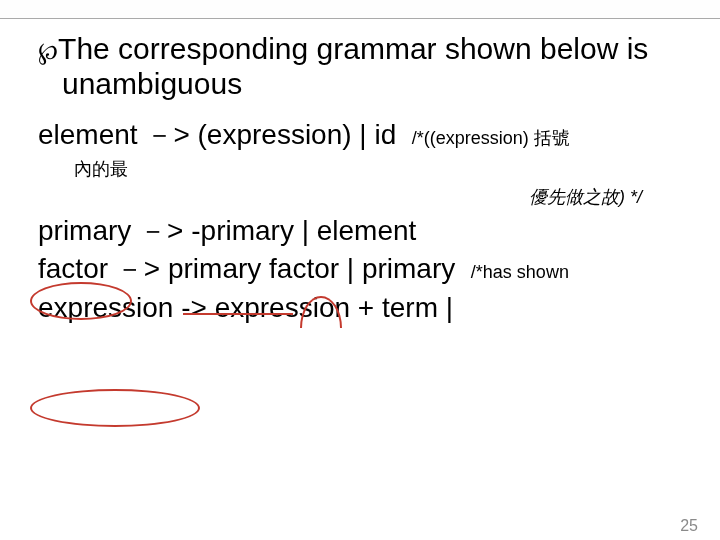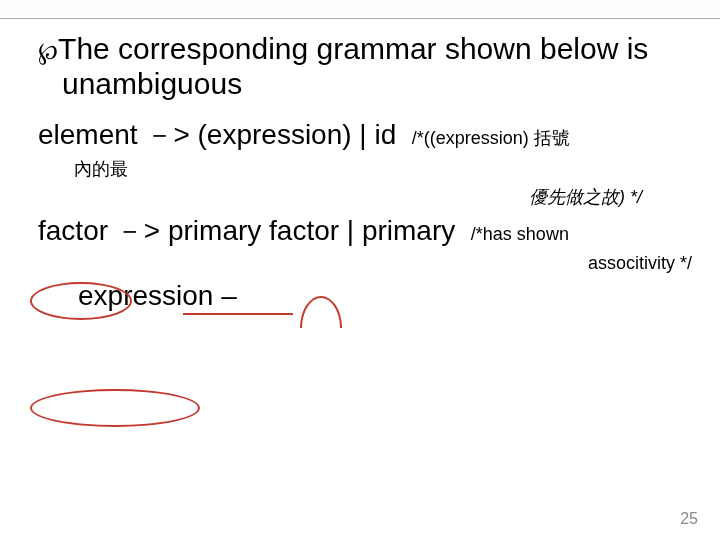--- a/index.html
+++ b/index.html
@@ -57,21 +57,21 @@
     font-size: 18px;
   }
   .cjk {
     font-size: 18px;
   }
   .indent1 { padding-left: 40px; }
   .indent2 { padding-left: 120px; }
   .pagenum {
     position: absolute;
     right: 22px;
-    bottom: 12px;
+    bottom: 5px;
     font-size: 16px;
     color: #8a8a8a;
   }
   .ellipse {
     position: absolute;
     border: 2px solid #c43a2e;
     border-radius: 50%;
     background: transparent;
     pointer-events: none;
   }
@@ -104,31 +104,31 @@
 
     <div class="rule">
       <span>element －&gt; (expression) | id</span>
       &nbsp;<span class="small">/*((expression) 括號</span>
     </div>
 
     <div class="cjk" style="margin-left:36px;">內的最</div>
 
     <div class="small" style="text-align:right; padding-right:60px; margin-top:4px;font-style:italic;">優先做之故) */</div>
 
+    <div class="rule">primary －&gt; -primary | element</div>
 
     <div class="rule">
       <span>factor －&gt; primary  factor | primary</span>
       &nbsp;<span class="small">/*has shown</span>
     </div>
 
-    <div class="small" style="text-align:right; padding-right:10px;">associtivity */</div>
 
 
+    <div class="rule">expression -&gt; expression + term |</div>
 
-    <div class="rule indent1">expression –</div>
 
 
   </div>
 
   <div class="ellipse" style="left:30px; top:282px; width:98px; height:34px;"></div>
   <div class="underline" style="left:183px; top:313px; width:110px;"></div>
   <div class="upcircle" style="left:300px; top:296px;"></div>
   <div class="ellipse" style="left:30px; top:389px; width:166px; height:34px;"></div>
 
   <div class="pagenum">25</div>

